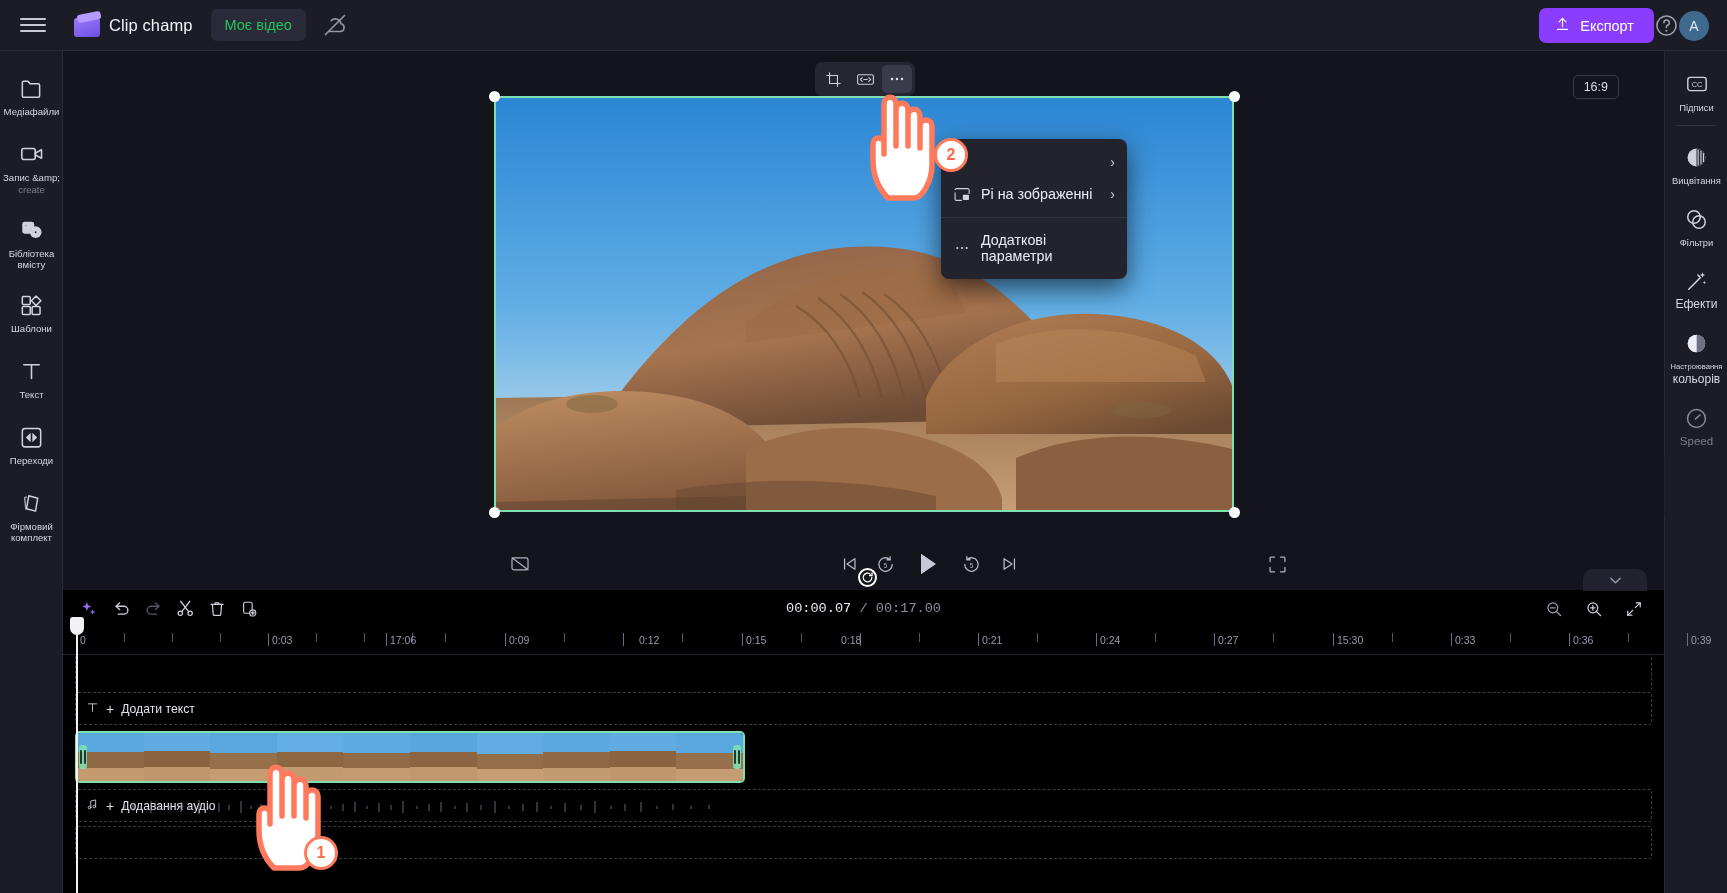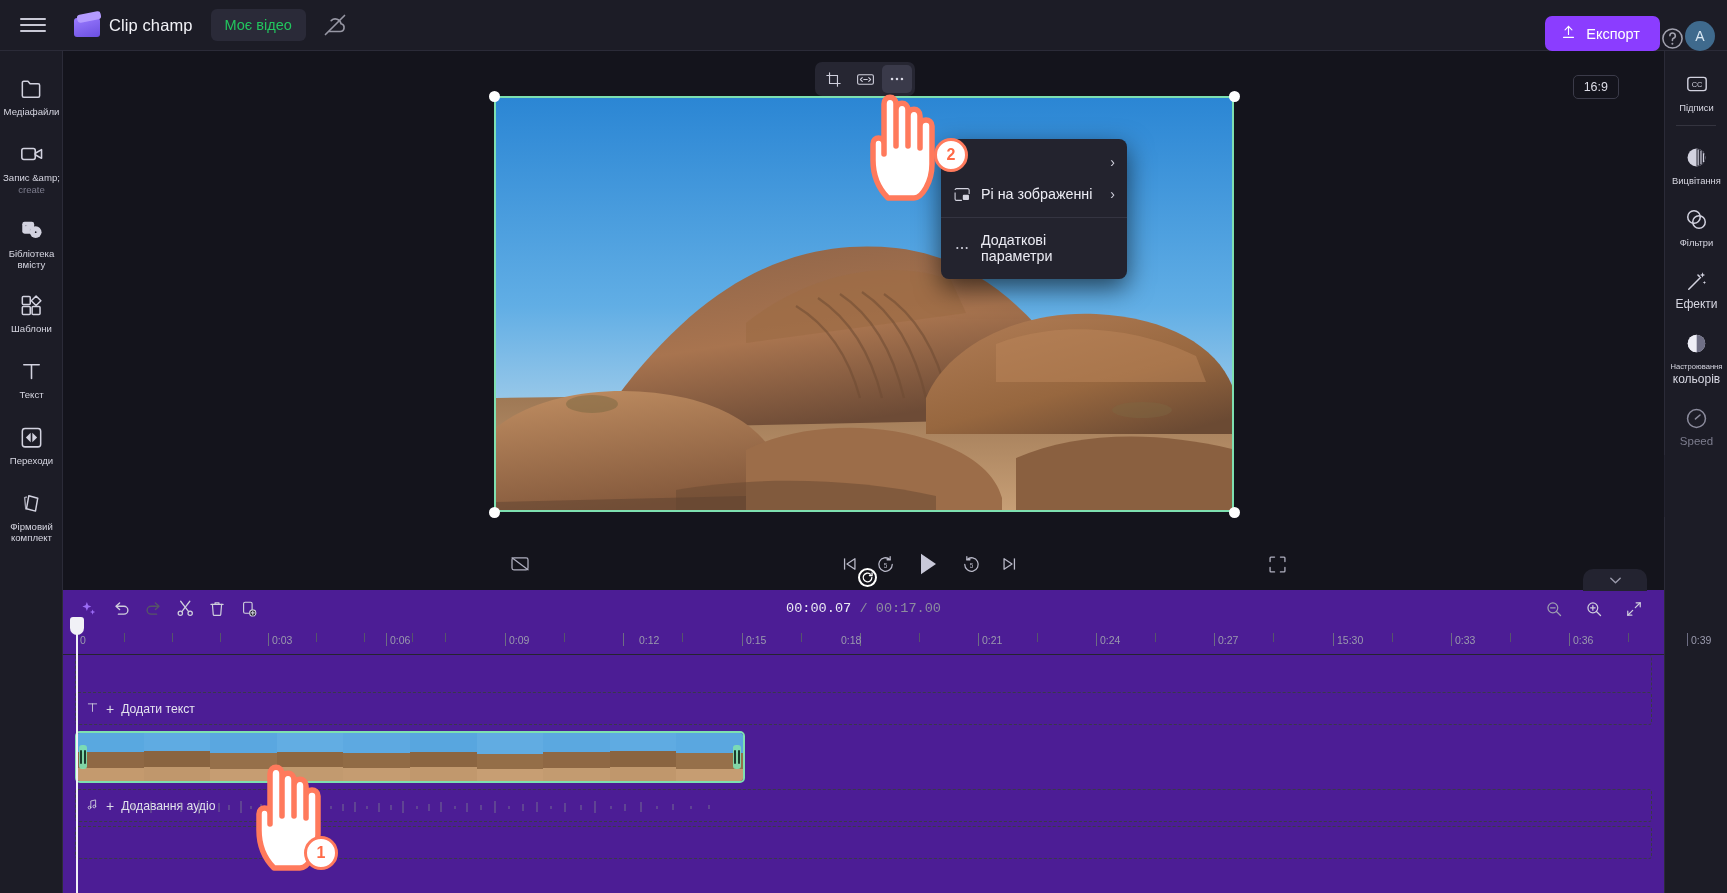--- a/index.html
+++ b/index.html
@@ -24,21 +24,21 @@
   .brand { display:flex; align-items:center; gap:9px; margin-left: 28px; }
   .brand-logo { width:26px; height:24px; position:relative; }
   .brand-logo .a { position:absolute; left:0; top:5px; width:26px; height:19px; background:linear-gradient(160deg,#9a7bff,#6b4fe0); border-radius:3px; }
   .brand-logo .b { position:absolute; left:3px; top:0px; width:24px; height:8px; background:#b49bff; border-radius:3px; transform: rotate(-11deg); }
   .brand-name { font-size: 16.5px; color:#f2f2f7; letter-spacing:.1px; }
   .myvideo {
     margin-left: 18px; padding: 8px 14px; border-radius: 6px;
     background: #2a2a38; font-size: 14.5px; color:#22c55e; cursor:pointer;
   }
   .cloudoff { margin-left: 16px; width:26px; height:26px; opacity:.72; cursor:pointer; }
-  .top-right { position:absolute; right: 12px; top: 0; height:51px; display:flex; align-items:flex-end; }
+  .top-right { position:absolute; right: 18px; top: 0; height:51px; display:flex; align-items:center; }
   .export-btn {
     display:flex; align-items:center; gap:10px;
     background: #8b3dff; border-radius:7px; padding: 8px 20px 8px 16px;
     font-size: 14.5px; color:#fff; cursor:pointer; border:none;
   }
   .help-icon { width:25px; height:25px; opacity:.8; cursor:pointer; }
   .avatar {
     width:30px; height:30px; border-radius:50%;
     background:#3f6a8d; color:#dbe9f4; font-size:14px;
     display:flex; align-items:center; justify-content:center; cursor:pointer;
@@ -111,21 +111,21 @@
   }
   .ctx-item .ci { width:18px; height:18px; display:flex; align-items:center; justify-content:center; color:#d4d4e0; flex:0 0 18px; }
   .ctx-item .chev { margin-left:auto; color:#cfcfdb; font-size:14px; }
   .ctx-sep { height:1px; background:#343441; margin:6px 0; }
 
   
   .playbar { position:absolute; left:63px; top: 538px; width:1601px; height:52px; }
   .pb-btn { position:absolute; display:flex; align-items:center; justify-content:center; color:#b9b9c8; cursor:pointer; }
 
   
-  .timeline { position:absolute; left:63px; top:590px; width:1601px; height:303px; background:#4c1d95; }
+  .timeline { position:absolute; left:63px; top:590px; width:1601px; height:303px; background:#000000; }
   .tl-toolbar { position:absolute; left:0; top:0; width:1601px; height:37px; display:flex; align-items:center; }
   .tt-btn { width:32px; height:28px; display:flex; align-items:center; justify-content:center; color:#cfcfdc; cursor:pointer; }
   .tt-btn.dim { color:#565666; }
   .timecode { position:absolute; left:0; right:0; top:11px; text-align:center; font-size:13.6px; font-family:"Liberation Mono", monospace; color:#e9e9f2; }
   .timecode .tot { color:#8d8d9e; }
   .tl-right { position:absolute; right:14px; top:5px; display:flex; gap:8px; }
 
   .ruler { position:absolute; left:0; top:37px; width:1601px; height:28px; border-bottom:1px solid #25252f; }
   .tick { position:absolute; top:6px; width:1px; height:9px; background:#55556a; }
   .tick.major { height:13px; background:#6d6d83; }
@@ -639,21 +639,21 @@
       <div class="tick" style="left:109px"></div>
       <div class="tick" style="left:157px"></div>
 
       <div class="tick major" style="left:205px"></div>
       <div class="tick-lbl" style="left:209px">0:03</div>
       <div class="tick" style="left:253px"></div>
         <div class="tick" style="left:301px"></div>
         <div class="tick" style="left:349px"></div>
 
       <div class="tick major" style="left:323px"></div>
-      <div class="tick-lbl" style="left:327px">0:06</div>
+      <div class="tick-lbl" style="left:327px">17:06</div>
       <div class="tick" style="left:382px"></div>
 
       <div class="tick major" style="left:442px"></div>
       <div class="tick-lbl" style="left:446px">0:09</div>
       <div class="tick" style="left:501px"></div>
 
       <div class="tick major" style="left:560px"></div>
       <div class="tick-lbl" style="left:576px">0:12</div>
       <div class="tick" style="left:619px"></div>
 

